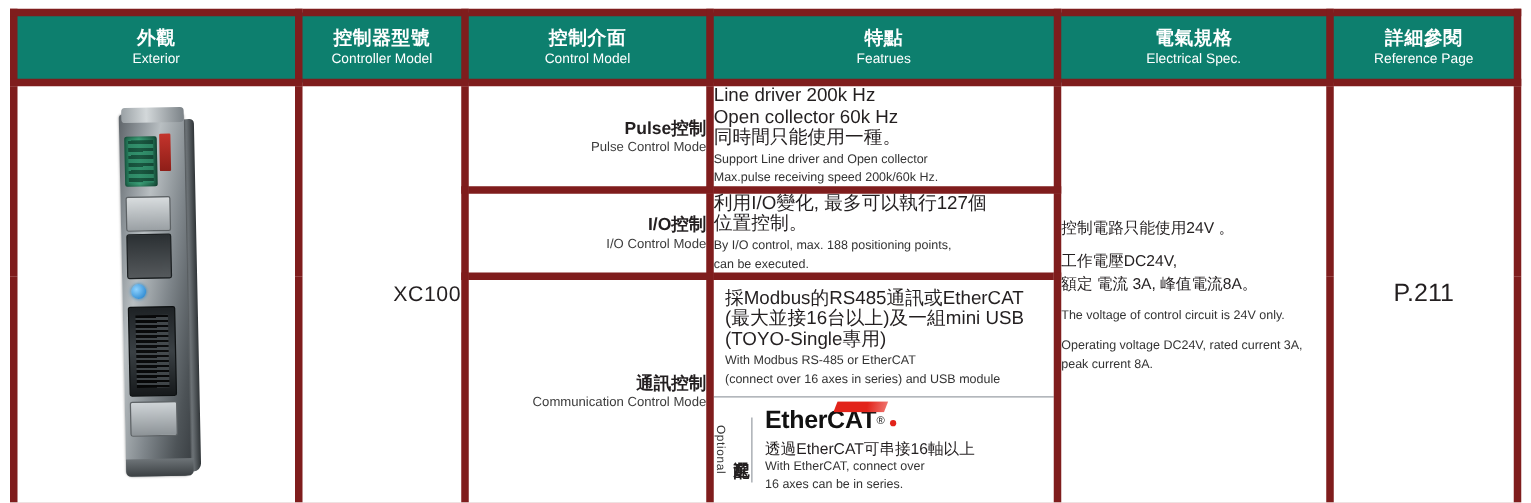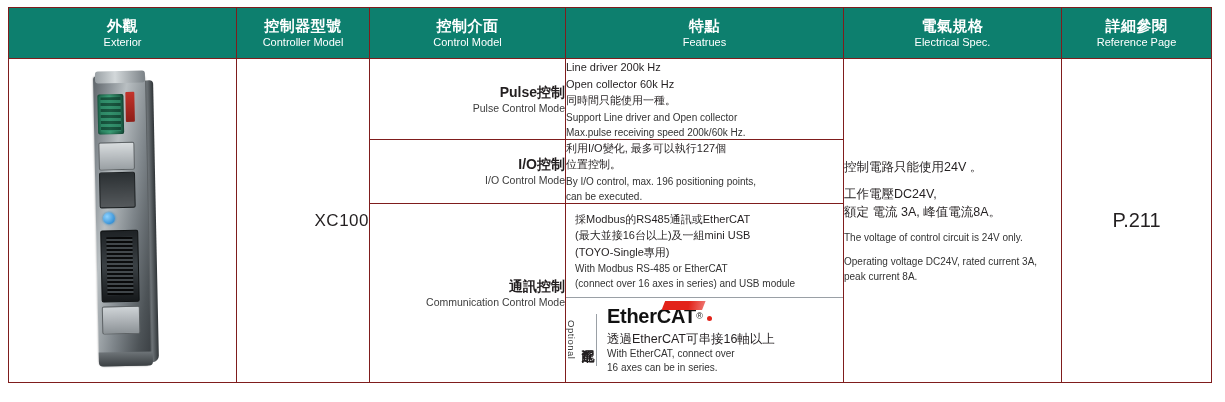--- a/index.html
+++ b/index.html
@@ -18,21 +18,21 @@
     overflow: hidden;
     background: #ffffff;
   }
   table.spec {
     border-collapse: collapse;
     table-layout: fixed;
     width: 1203px;
     margin: 7px 0 0 8px;
   }
   table.spec td, table.spec th {
-    border: 1px solid #7f1d1d;
+    border: 6px solid #7f1d1d;
     vertical-align: middle;
     padding: 0;
   }
   
   thead th {
     background: #0d7f6e;
     color: #ffffff;
     height: 50px;
     text-align: center;
     font-weight: normal;
@@ -68,21 +68,21 @@
     line-height: 14px;
     color: #3c3c3c;
   }
   .mode-cell { text-align: right; padding: 6px 4px; }
   
   .feat {
     padding: 7px 8px 7px 9px;
     font-size: 12.5px;
     line-height: 16px;
   }
-  .feat .zh { font-size: 11px; line-height: 16.5px; }
+  .feat .zh { font-size: 15px; line-height: 16.5px; }
   .feat .en {
     font-size: 10px;
     line-height: 13px;
     color: #333333;
     margin-top: 2px;
   }
   
   .elec {
     padding: 8px 10px;
     font-size: 12.5px;
@@ -364,21 +364,21 @@
       </tr>
 
       <tr>
         <td class="mode-cell">
           <div class="mode-zh">I/O控制</div>
           <div class="mode-en">I/O Control Mode</div>
         </td>
         <td class="feat">
           <div class="zh">利用I/O變化, 最多可以執行127個</div>
           <div class="zh">位置控制。</div>
-          <div class="en">By I/O control, max. 196 positioning points,</div>
+          <div class="en">By I/O control, max. 188 positioning points,</div>
           <div class="en">can be executed.</div>
         </td>
       </tr>
 
       <tr>
         <td class="mode-cell">
           <div class="mode-zh">通訊控制</div>
           <div class="mode-en">Communication Control Mode</div>
         </td>
         <td style="padding:0">

